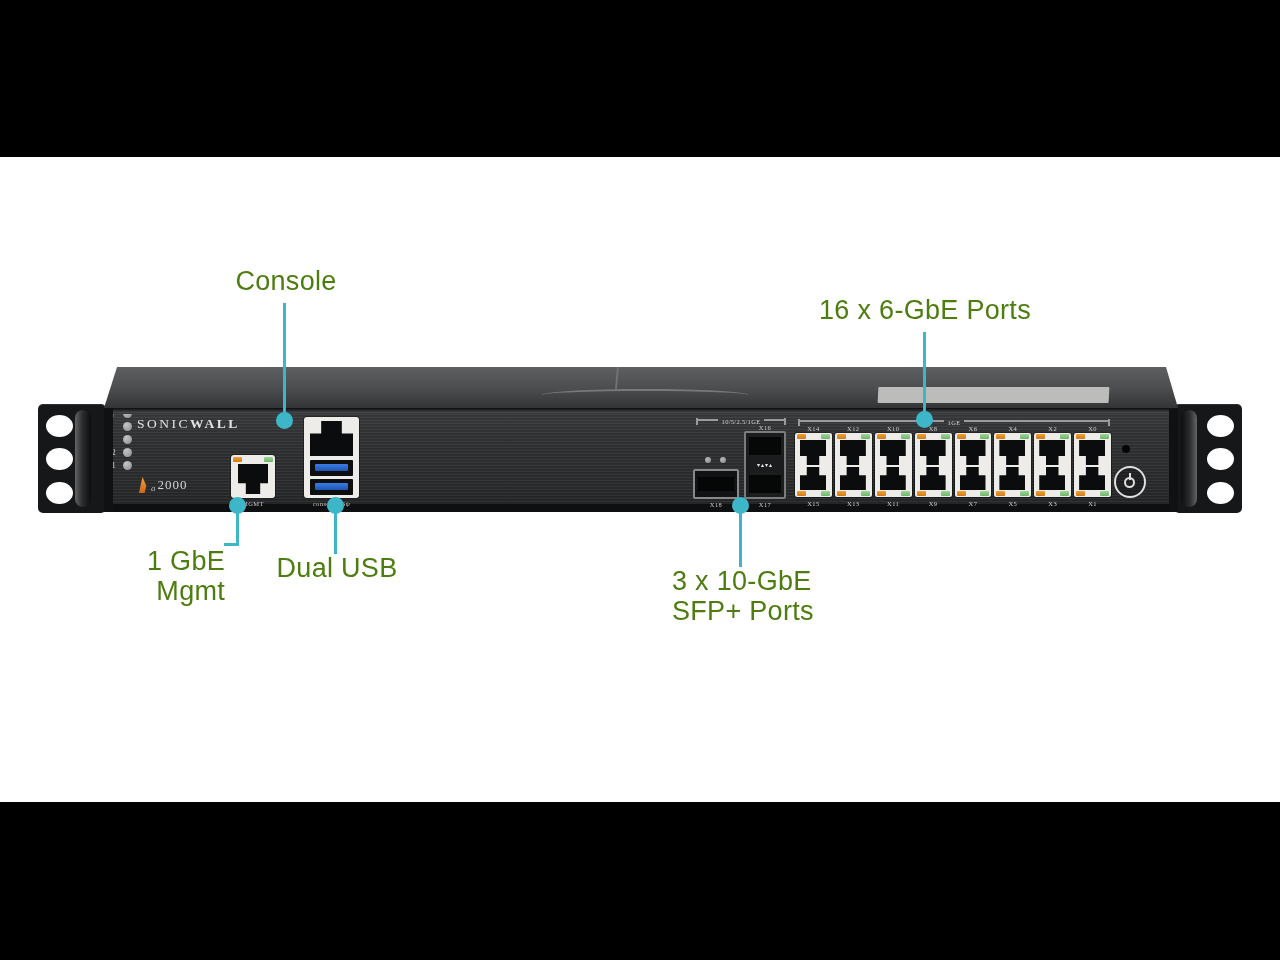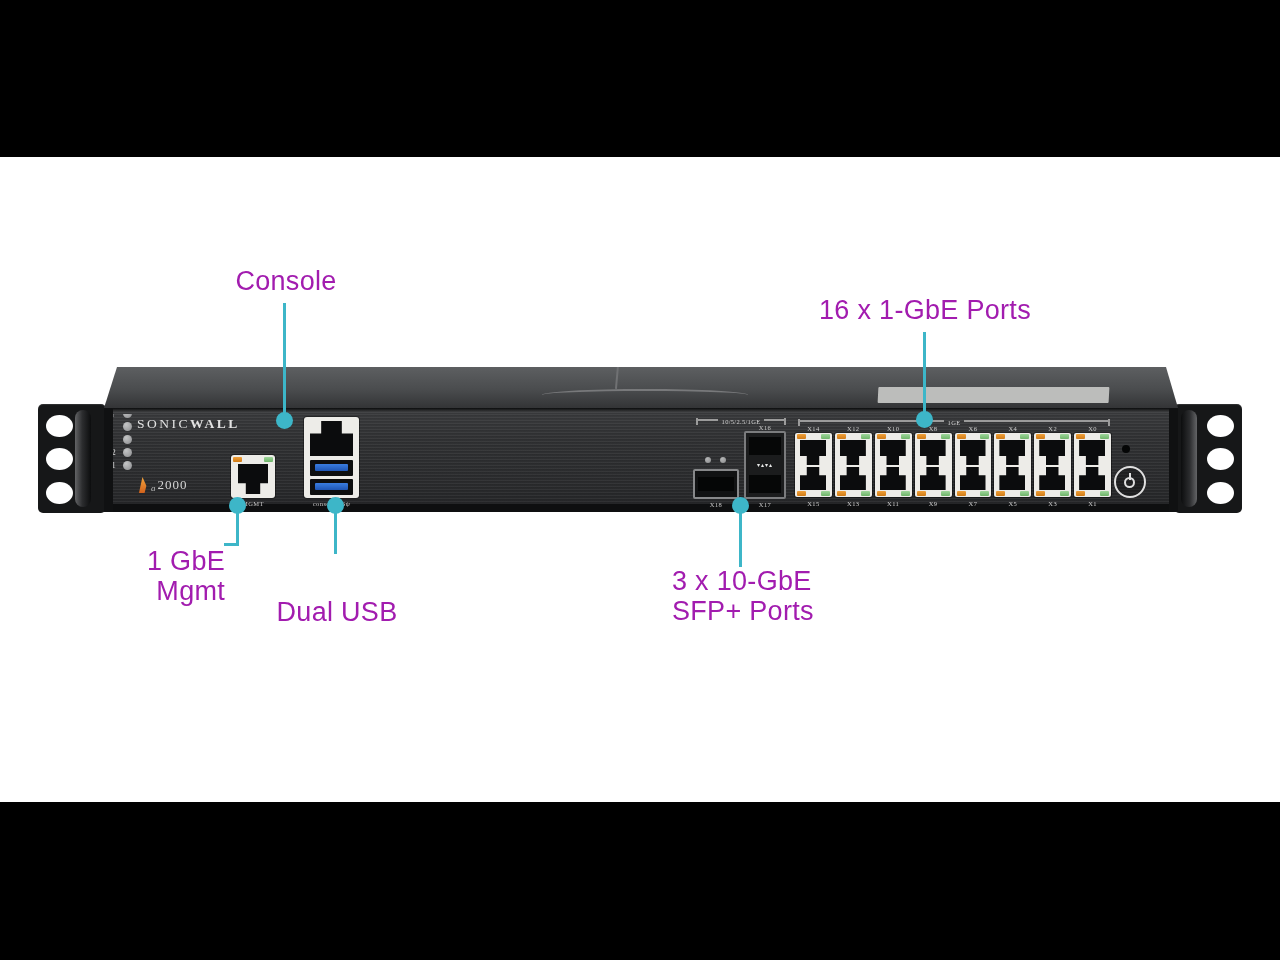--- a/index.html
+++ b/index.html
@@ -129,26 +129,26 @@
 
   
   #power-led-hole { left:1018px; top:37px; width:8px; height:8px; border-radius:50%; background:#050606; }
   #power-button { left:1010px; top:58px; width:32px; height:32px; border:2.5px solid #e0e0e0;
                   border-radius:50%; background:rgba(0,0,0,.25); }
   #power-glyph { position:absolute; left:8px; top:9px; width:11px; height:11px;
                  border:2px solid #e0e0e0; border-radius:50%; }
   #power-stem { position:absolute; left:12.5px; top:5px; width:2px; height:7px; background:#e0e0e0; }
 
   
-  .co-text { position:absolute; font-size:27px; font-weight:300; color:#a21caf; letter-spacing:.3px;
+  .co-text { position:absolute; font-size:27px; font-weight:300; color:#4d7c0f; letter-spacing:.3px;
              line-height:30px; }
   #co-console { left:186px; top:266px; width:200px; text-align:center; }
   #co-gbe16 { left:775px; top:295px; width:300px; text-align:center; }
   #co-mgmt { left:147px; top:546px; text-align:right; }
-  #co-usb { left:237px; top:553px; width:200px; text-align:center;margin-top:44px; }
+  #co-usb { left:237px; top:553px; width:200px; text-align:center; }
   #co-sfp { left:672px; top:566px; text-align:left; }
   .lv { position:absolute; width:3px; background:#3db6c8; }
   .lh { position:absolute; height:3px; background:#3db6c8; }
   .ldot { position:absolute; width:17px; height:17px; border-radius:50%; background:#3db6c8; }
   #ln-console { left:283px; top:303px; height:112px; }
   #dot-console { left:276px; top:412px; }
   #ln-gbe16 { left:923px; top:332px; height:82px; }
   #dot-gbe16 { left:916px; top:411px; }
   #ln-mgmt-v { left:236px; top:506px; height:40px; }
   #ln-mgmt-h { left:224px; top:543px; width:15px; }
@@ -356,21 +356,21 @@
       </div>
 
     <div id="power-led-hole" class="abs"></div>
     <div id="power-button" class="abs">
       <span id="power-glyph"></span>
       <span id="power-stem"></span>
     </div>
   </div>
 
   <div id="co-console" class="co-text">Console</div>
-  <div id="co-gbe16" class="co-text">16 x 1-GbE Ports</div>
+  <div id="co-gbe16" class="co-text">16 x 6-GbE Ports</div>
   <div id="co-mgmt" class="co-text">
     <div>1 GbE</div>
     <div>Mgmt</div>
   </div>
   <div id="co-usb" class="co-text">
     <div>Dual USB</div>
   </div>
   <div id="co-sfp" class="co-text">
     <div>3 x 10-GbE</div>
     <div>SFP+ Ports</div>

